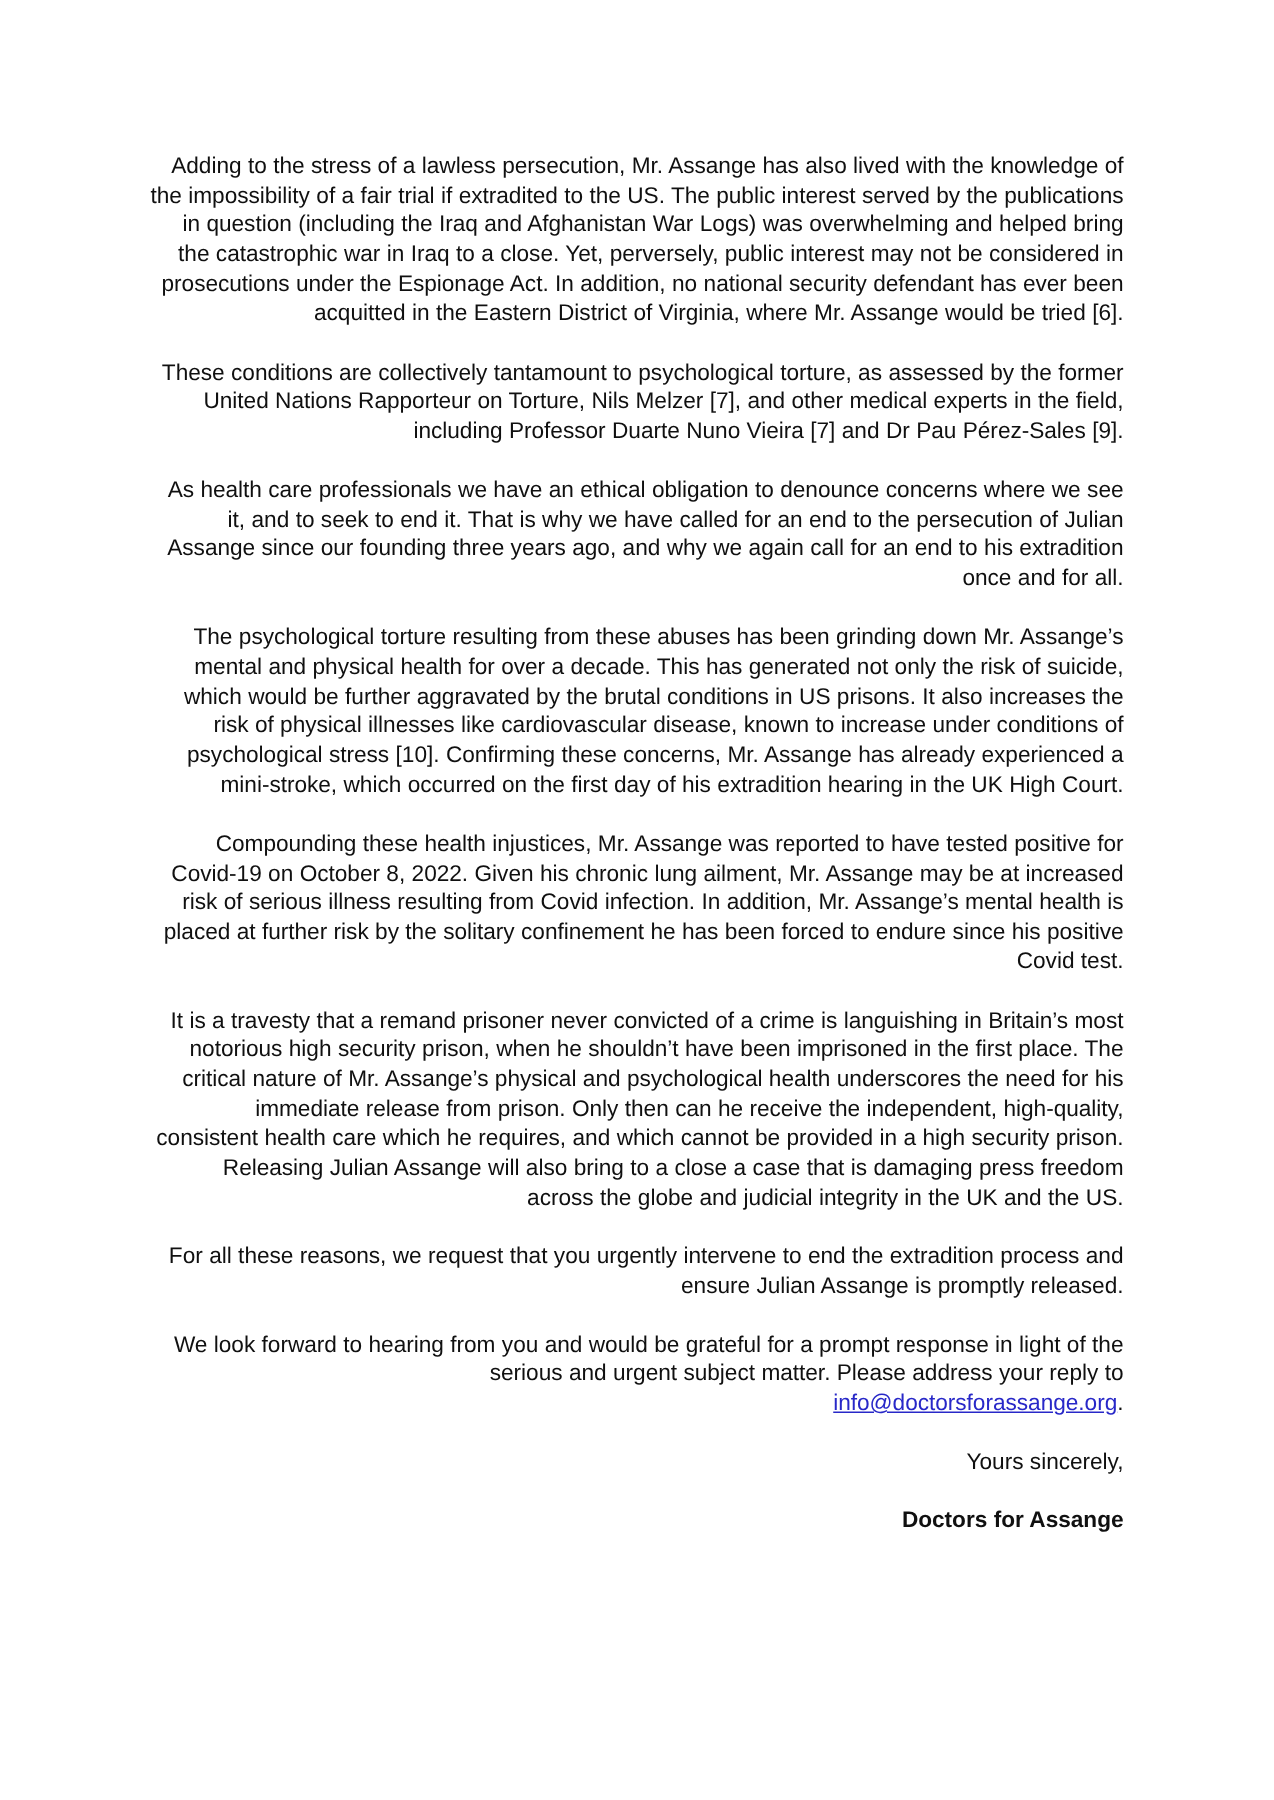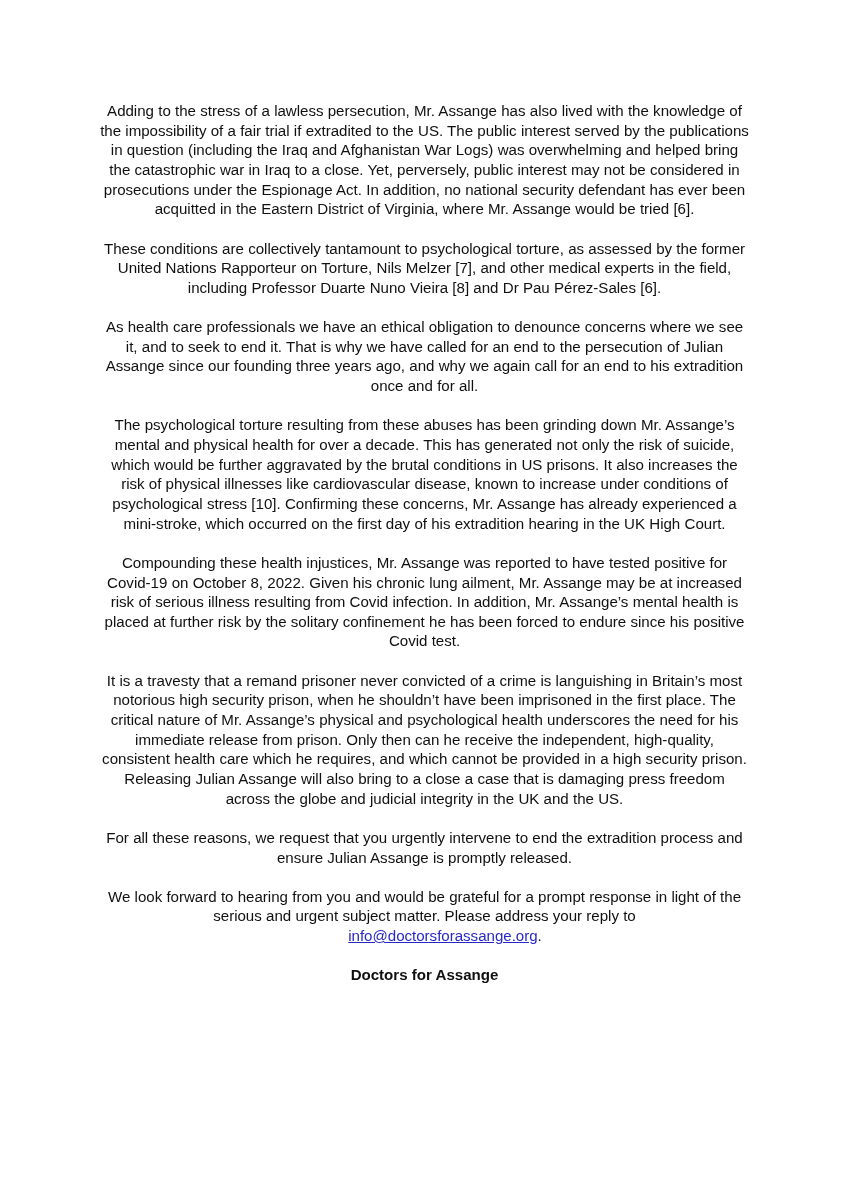--- a/index.html
+++ b/index.html
@@ -22,21 +22,21 @@
   .letter-body {
     position: absolute;
     left: 100px;
     top: 101px;
     width: 649px;
   }
   .para {
     font-size: 15.1px;
     line-height: 19.65px;
     letter-spacing: -0.02px;
-    text-align: center;
+    text-align: right;
     margin: 0 0 19.6px 0;
     color: #101010;
     word-spacing: 0.1px;
   }
   .para:last-child {
     margin-bottom: 0;
     font-weight: bold;
   }
   .para-signoff {
     margin-bottom: 19.2px;
@@ -49,31 +49,32 @@
   }
 </style>
 </head>
 <body>
 
 <div class="page">
   <div class="letter-body">
 
     <p class="para">Adding to the stress of a lawless persecution, Mr. Assange has also lived with the knowledge of the impossibility of a fair trial if extradited to the US. The public interest served by the publications in question (including the Iraq and Afghanistan War Logs) was overwhelming and helped bring the catastrophic war in Iraq to a close. Yet, perversely, public interest may not be considered in prosecutions under the Espionage Act. In addition, no national security defendant has ever been acquitted in the Eastern District of Virginia, where Mr. Assange would be tried [6].</p>
 
-    <p class="para">These conditions are collectively tantamount to psychological torture, as assessed by the former United Nations Rapporteur on Torture, Nils Melzer [7], and other medical experts in the field, including Professor Duarte Nuno Vieira [8] and Dr Pau Pérez-Sales [6].</p>
+    <p class="para">These conditions are collectively tantamount to psychological torture, as assessed by the former United Nations Rapporteur on Torture, Nils Melzer [7], and other medical experts in the field, including Professor Duarte Nuno Vieira [7] and Dr Pau Pérez-Sales [9].</p>
 
     <p class="para">As health care professionals we have an ethical obligation to denounce concerns where we see it, and to seek to end it. That is why we have called for an end to the persecution of Julian Assange since our founding three years ago, and why we again call for an end to his extradition once and for all.</p>
 
     <p class="para">The psychological torture resulting from these abuses has been grinding down Mr. Assange’s mental and physical health for over a decade. This has generated not only the risk of suicide, which would be further aggravated by the brutal conditions in US prisons. It also increases the risk of physical illnesses like cardiovascular disease, known to increase under conditions of psychological stress [10]. Confirming these concerns, Mr. Assange has already experienced a mini-stroke, which occurred on the first day of his extradition hearing in the UK High Court.</p>
 
     <p class="para">Compounding these health injustices, Mr. Assange was reported to have tested positive for Covid-19 on October 8, 2022. Given his chronic lung ailment, Mr. Assange may be at increased risk of serious illness resulting from Covid infection. In addition, Mr. Assange’s mental health is placed at further risk by the solitary confinement he has been forced to endure since his positive Covid test.</p>
 
     <p class="para">It is a travesty that a remand prisoner never convicted of a crime is languishing in Britain’s most notorious high security prison, when he shouldn’t have been imprisoned in the first place. The critical nature of Mr. Assange’s physical and psychological health underscores the need for his immediate release from prison. Only then can he receive the independent, high-quality, consistent health care which he requires, and which cannot be provided in a high security prison. Releasing Julian Assange will also bring to a close a case that is damaging press freedom across the globe and judicial integrity in the UK and the US.</p>
 
     <p class="para">For all these reasons, we request that you urgently intervene to end the extradition process and ensure Julian Assange is promptly released.</p>
 
     <p class="para"><span>We look forward to hearing from you and would be grateful for a prompt response in light of the serious and urgent subject matter. Please address your reply to </span><a class="email-link" href="#">info@doctorsforassange.org</a><span>.</span></p>
 
+    <p class="para para-signoff">Yours sincerely,</p>
 
     <p class="para">Doctors for Assange</p>
 
   </div>
 </div>
 
 </body></html>

